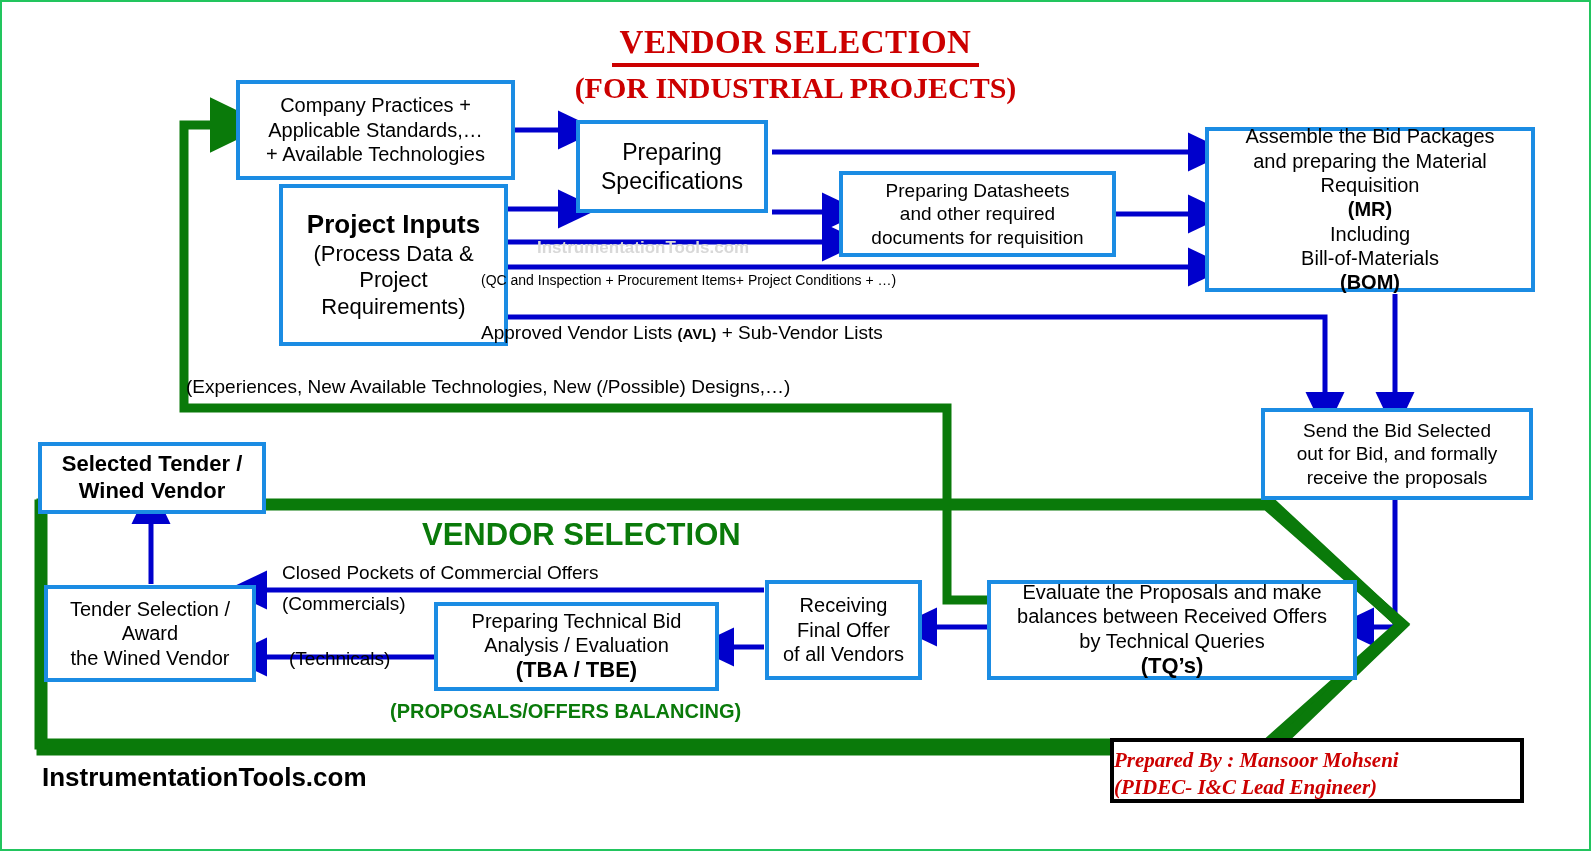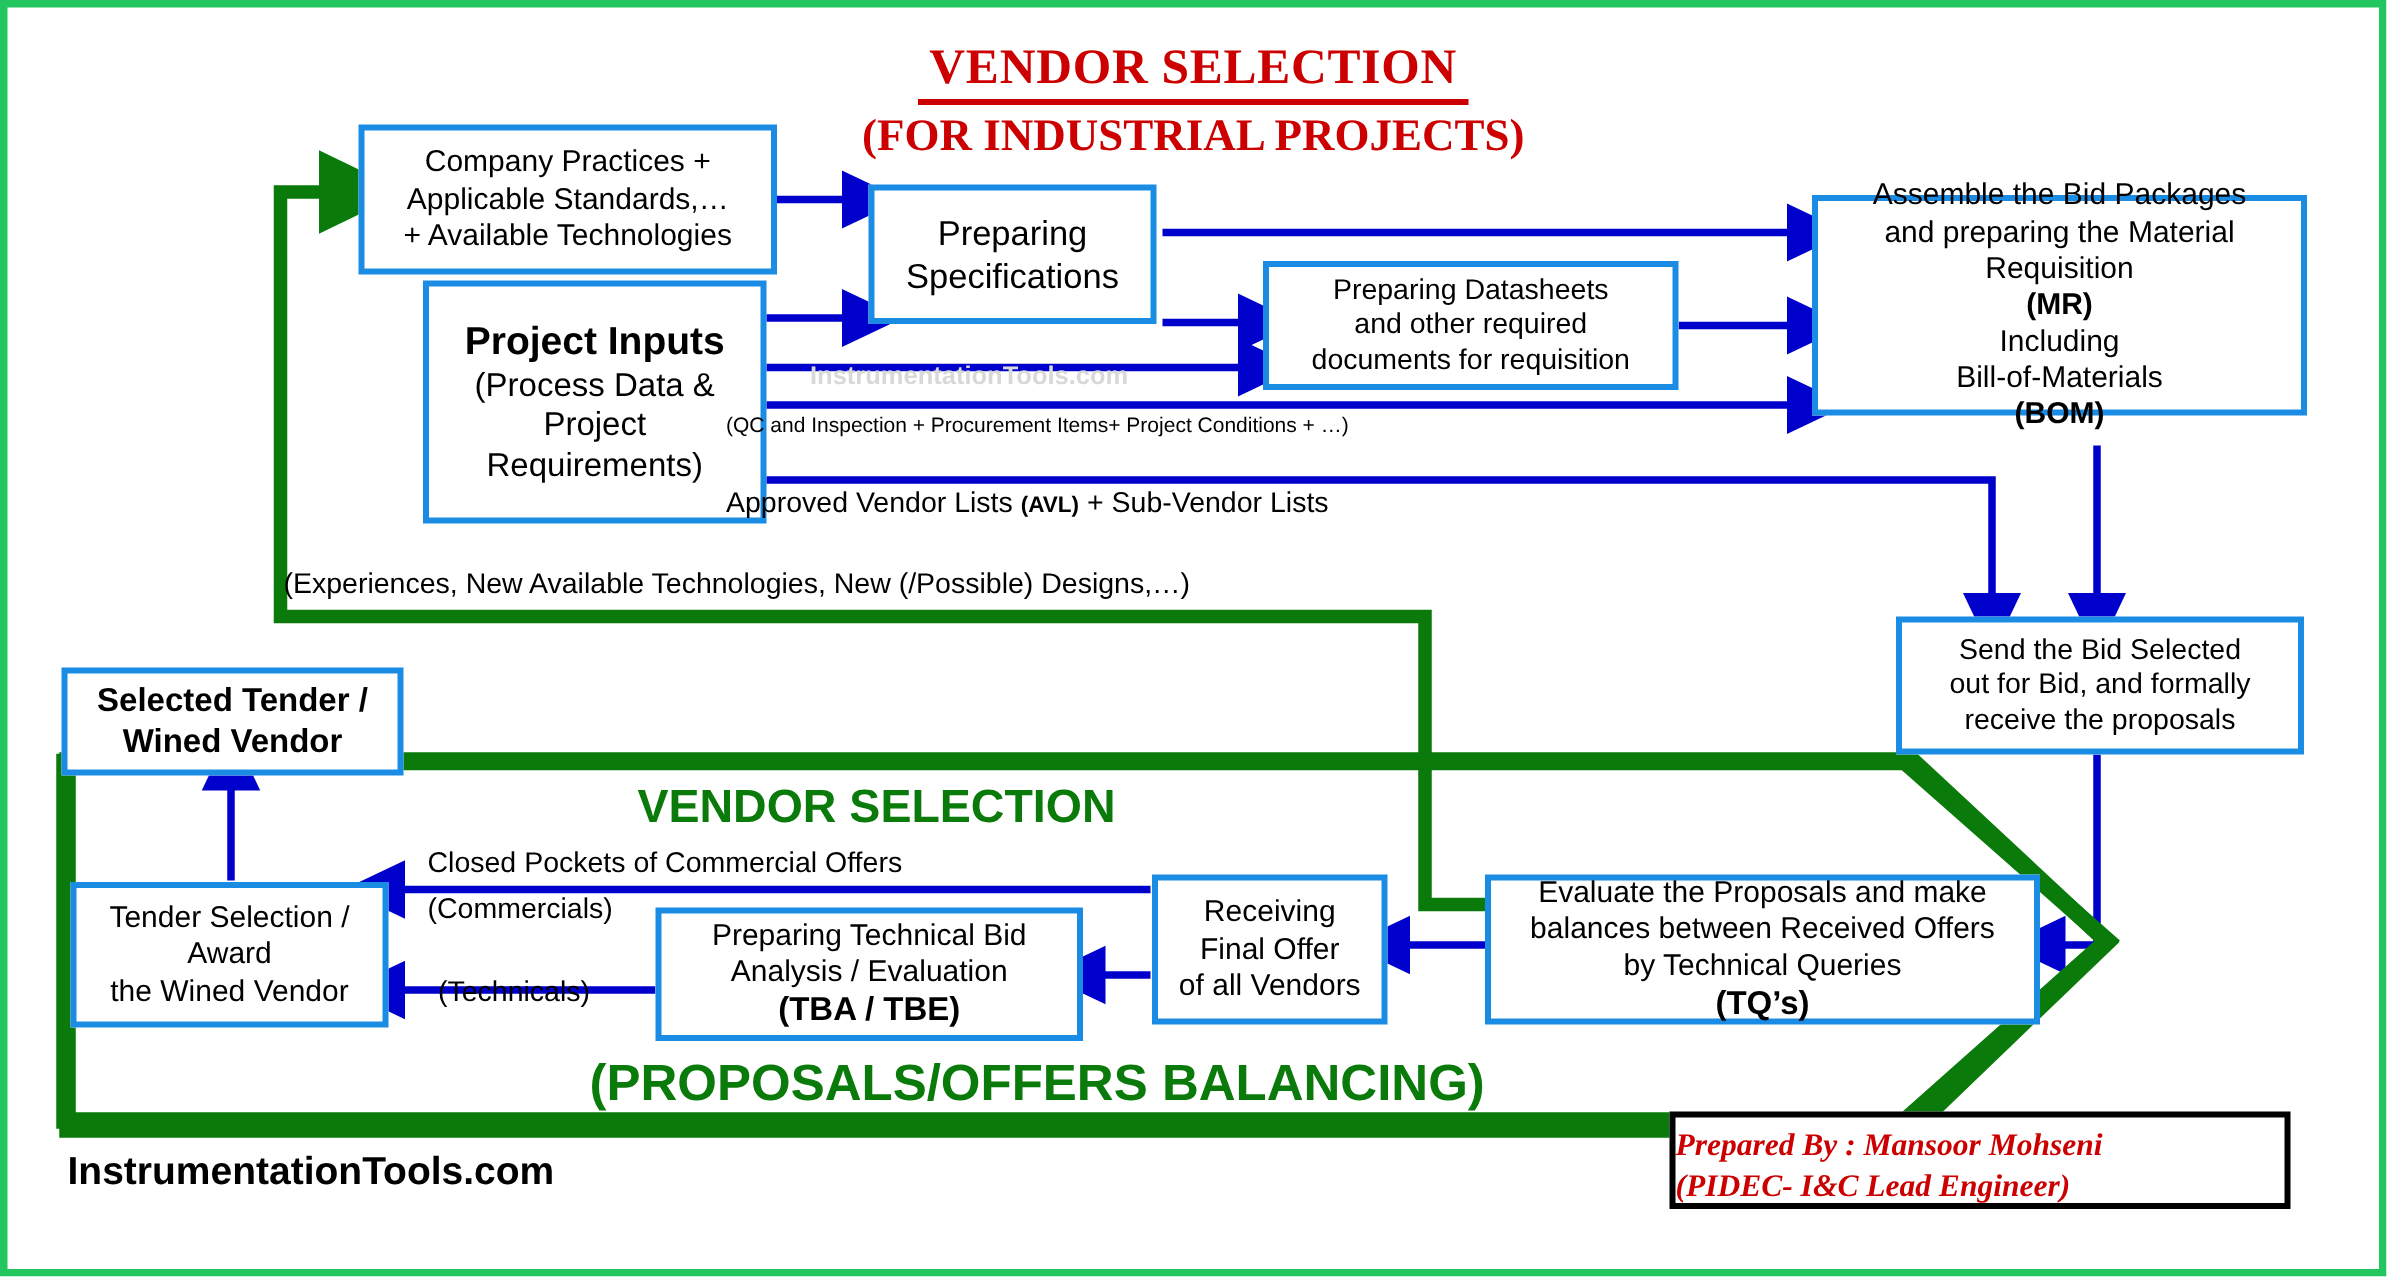--- a/index.html
+++ b/index.html
@@ -3,21 +3,21 @@
 <meta charset="utf-8">
 <title>Vendor Selection Flowchart</title>
 <style>
   html,body{margin:0;padding:0;background:#ffffff;}
   body{font-family:"Liberation Sans", sans-serif;}
   #canvas{
     position:relative;
     width:1591px;
     height:851px;
     background:#ffffff;
-    border:5px solid #22c55e;
+    border:2px solid #22c55e;
     box-sizing:border-box;
     overflow:hidden;
   }
   svg#wires{position:absolute;left:0;top:0;width:1591px;height:851px;pointer-events:none;}
 
   .box{
     position:absolute;
     box-sizing:border-box;
     border:4px solid #1b8ce3;
     background:#ffffff;
@@ -75,21 +75,21 @@
     left:420px; top:515px;
     color:#0a7a0a;
     font-size:31px;
     font-weight:bold;
     z-index:6;
   }
   #balancing-green{
     position:absolute;
     left:388px; top:698px;
     color:#0a7a0a;
-    font-size:34px;
+    font-size:20px;
     font-weight:bold;
     z-index:6;
   }
   #credit{
     position:absolute;
     left:1108px; top:736px;
     width:414px; height:65px;
     border:4px solid #000000;
     background:#ffffff;
     box-sizing:border-box;
@@ -195,21 +195,21 @@
   </div>
 
   <div class="box" style="left:837px;top:169px;width:277px;height:86px;font-size:19px;">
     <div>
       <span>Preparing Datasheets</span>
       <span>and other required</span>
       <span>documents for requisition</span>
     </div>
   </div>
 
-  <div class="box" style="left:1203px;top:125px;width:330px;height:147px;font-size:20px;">
+  <div class="box" style="left:1203px;top:125px;width:330px;height:165px;font-size:20px;">
     <div>
       <span>Assemble the Bid Packages</span>
       <span>and preparing the Material</span>
       <span><span>Requisition </span><b>(MR)</b><span> Including</span></span>
       <span><span>Bill-of-Materials </span><b>(BOM)</b></span>
     </div>
   </div>
 
   <div class="box" style="left:1259px;top:406px;width:272px;height:92px;font-size:19px;">
     <div>

